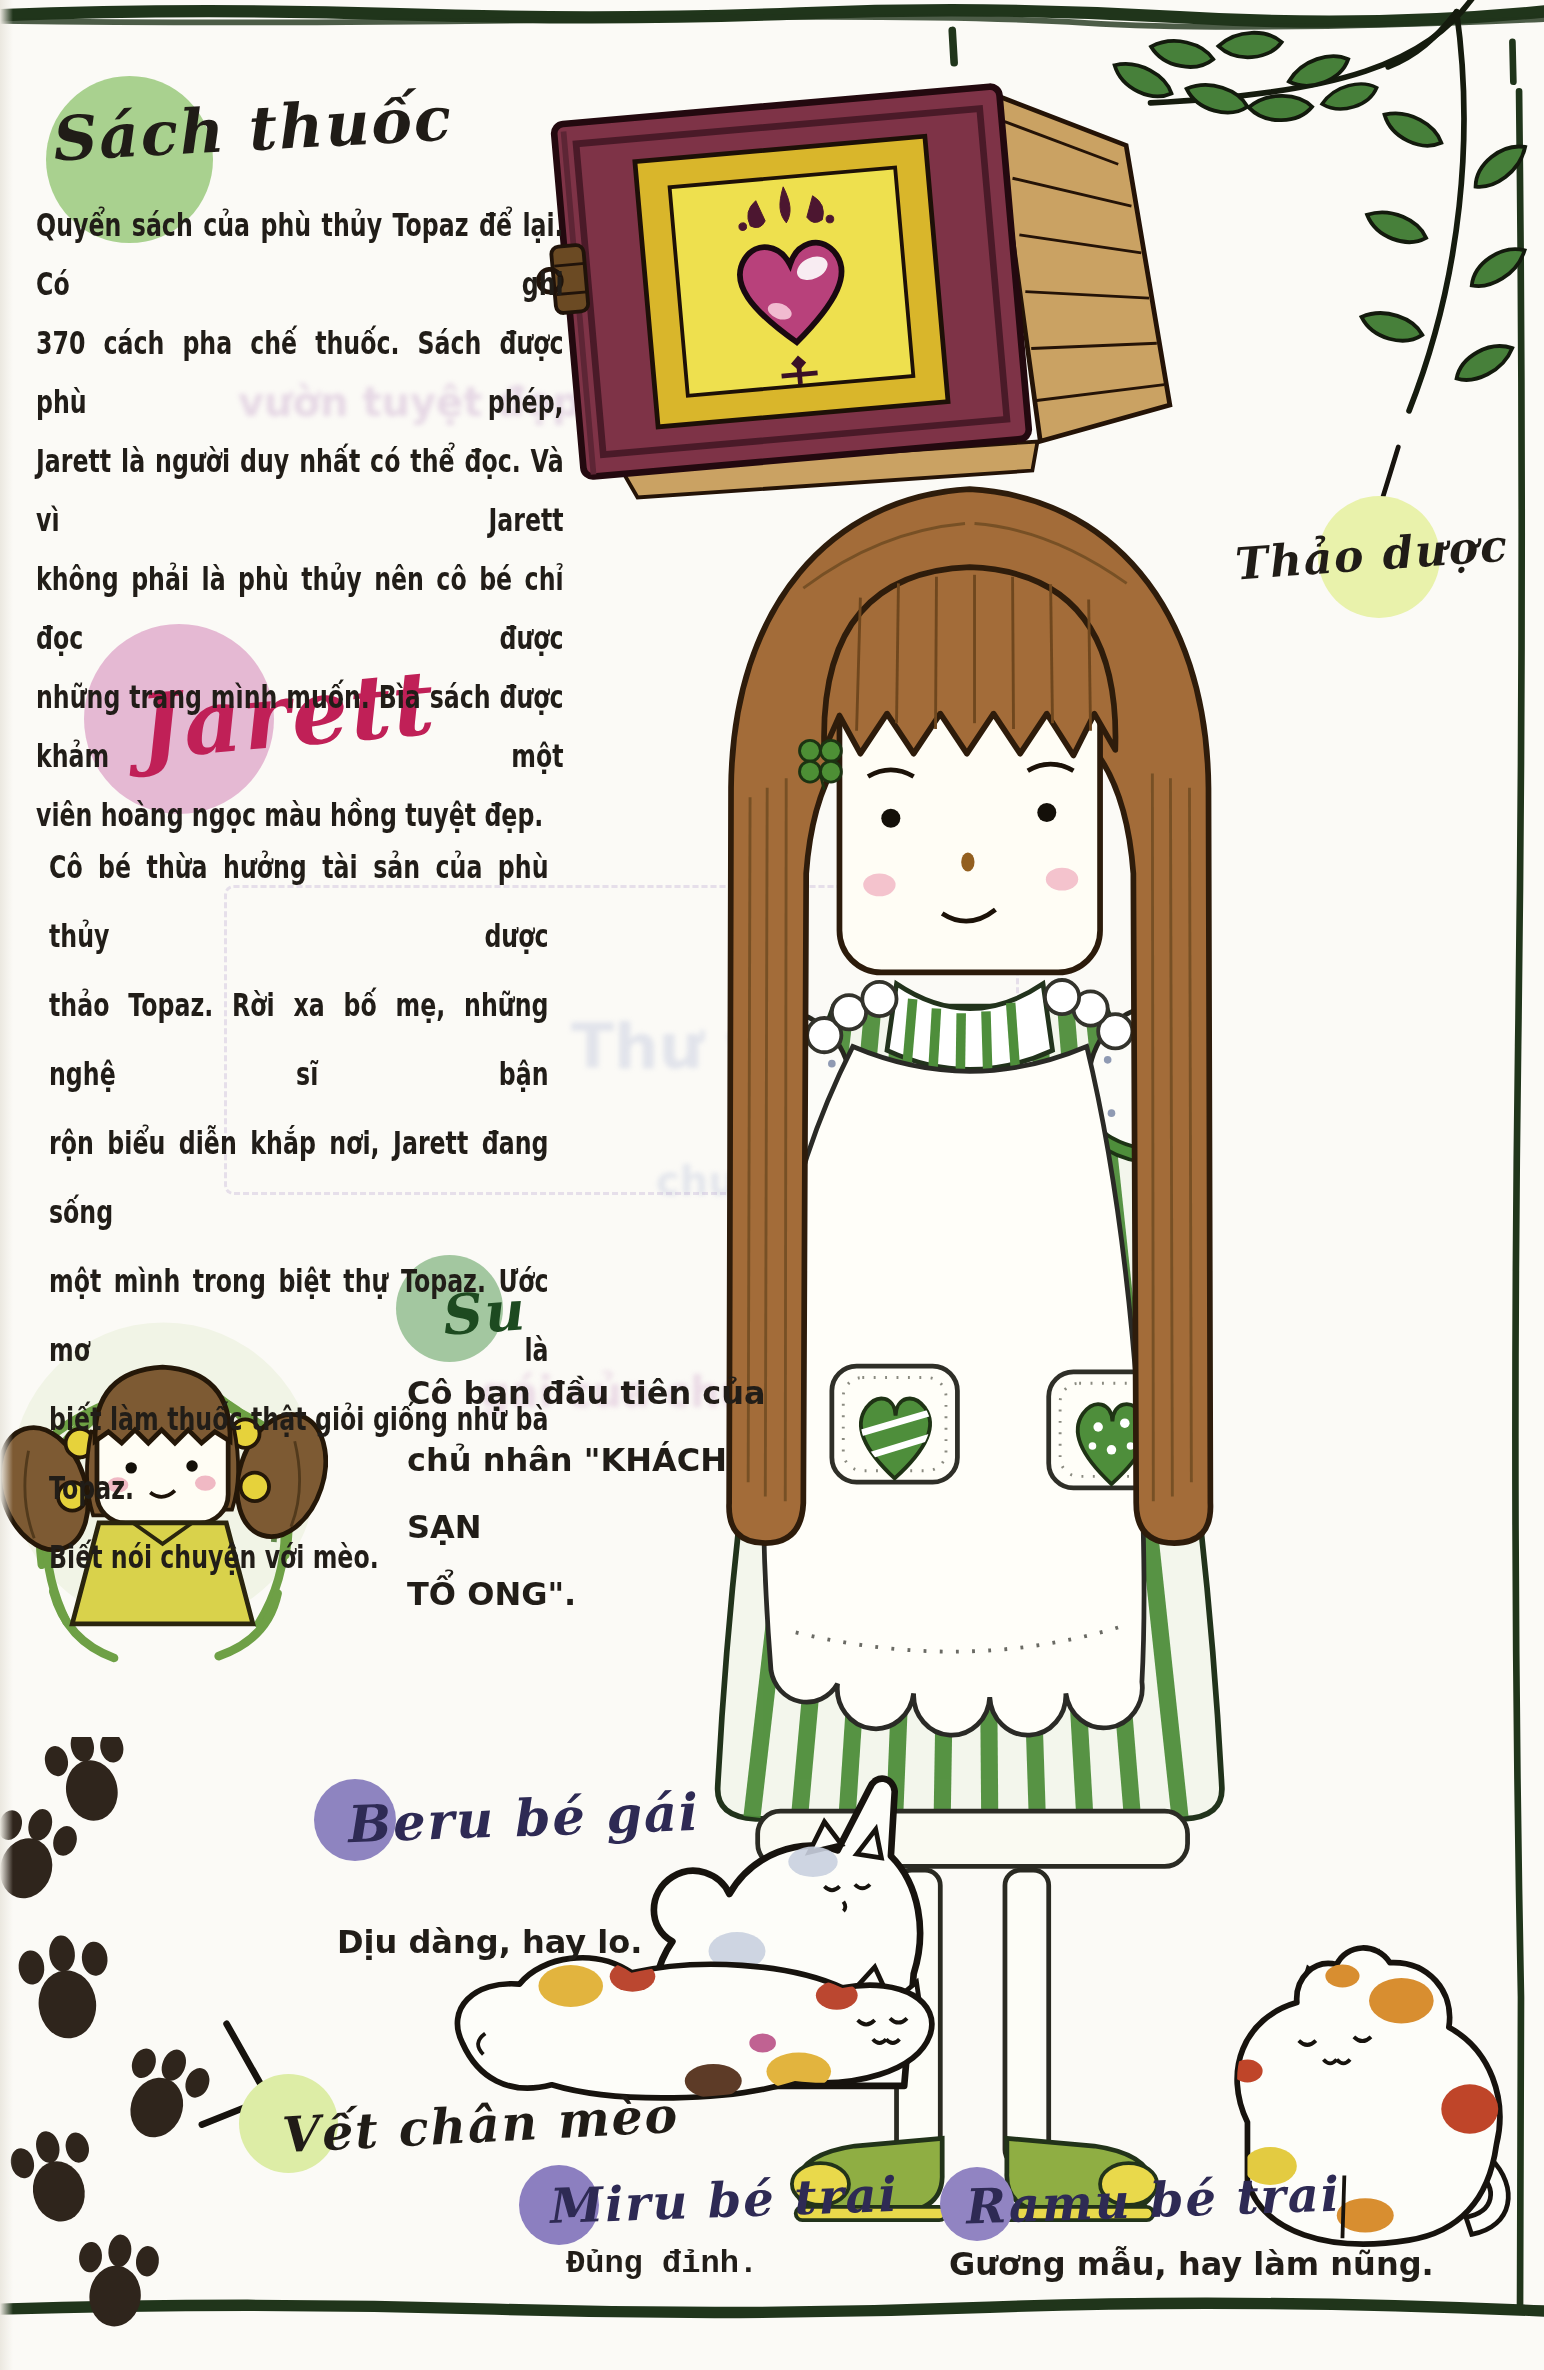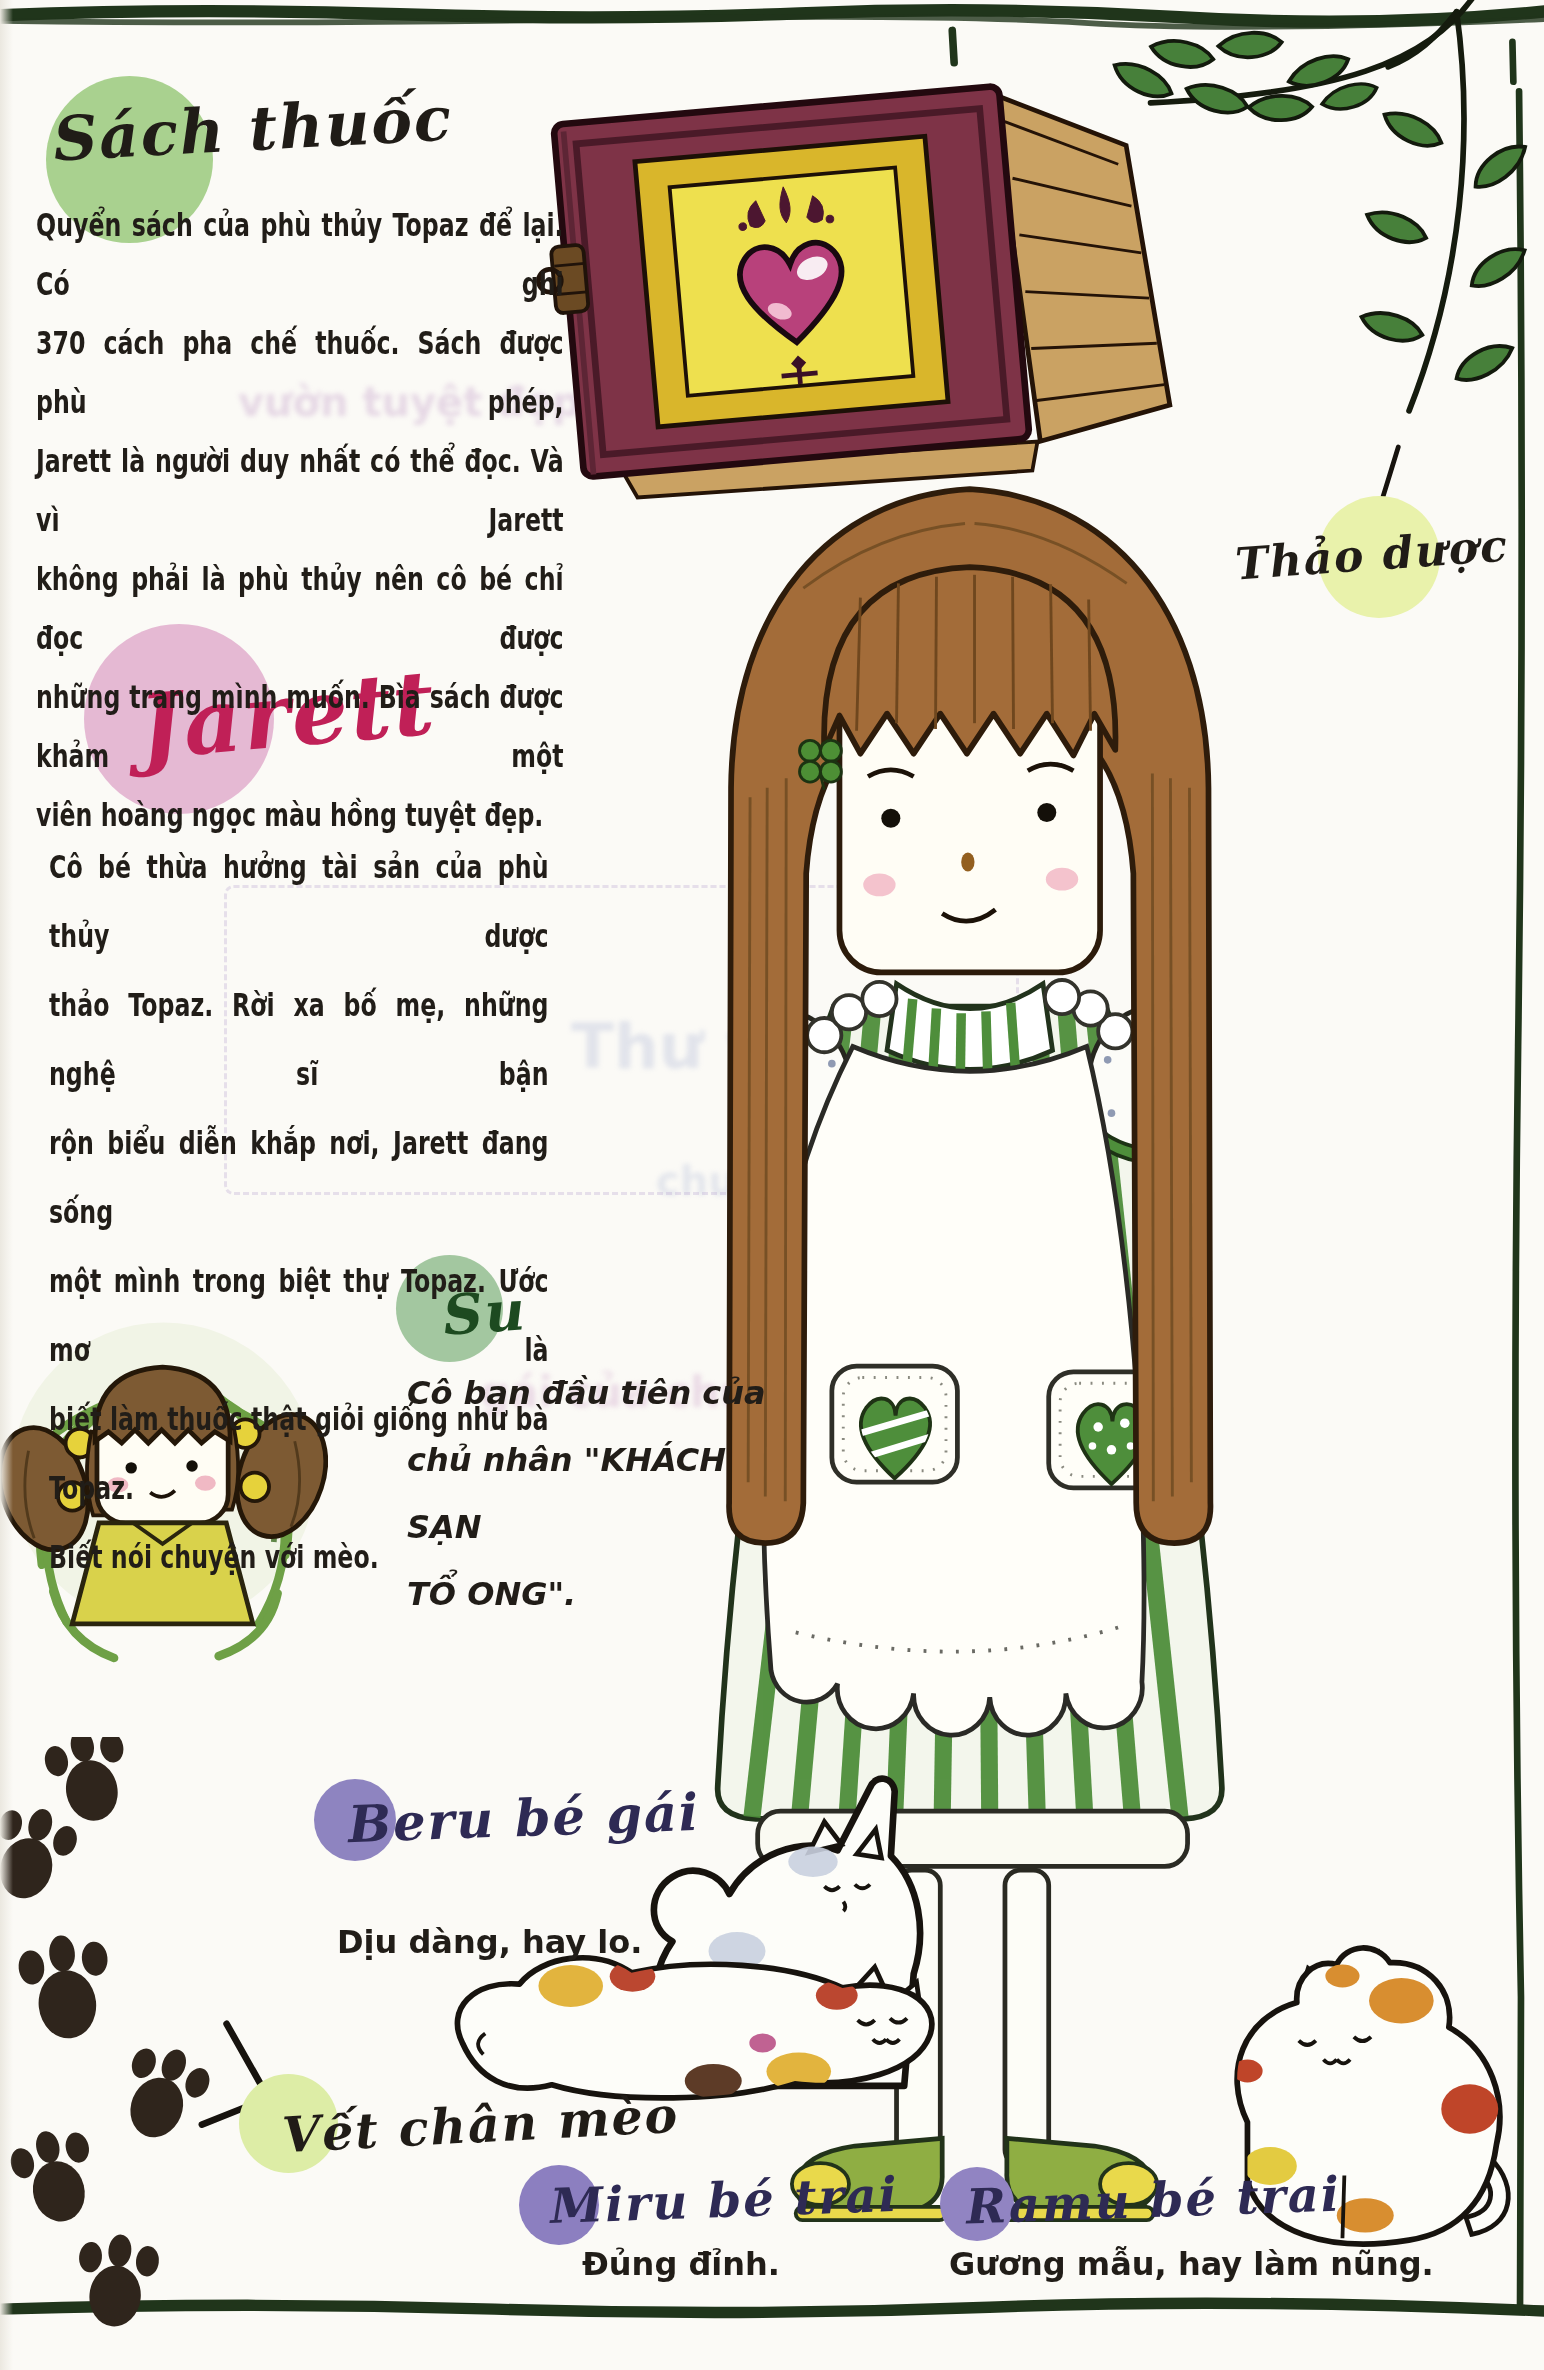--- a/index.html
+++ b/index.html
@@ -10,21 +10,21 @@
   .layer{position:absolute;inset:0;}
   .circle{position:absolute;border-radius:50%;z-index:4;}
   .heading{position:absolute;white-space:nowrap;color:#201c17;z-index:5;}
   .script{font-family:"DejaVu Serif",serif;font-style:italic;font-weight:700;letter-spacing:1.9px;}
   .body-text{position:absolute;color:#211d18;font-weight:700;font-size:32px;z-index:5;}
   .condense{transform:scaleX(0.74);transform-origin:0 0;}
   .ln{text-align:justify;text-align-last:justify;}
   .ln-left{text-align:left;text-align-last:left;}
   .p1 .ln,.p1 .ln-left{line-height:59px;}
   .p2 .ln,.p2 .ln-left{line-height:69px;}
-  .su-lines .ln-left{line-height:67px;font-style:italic;}
+  .su-lines .ln-left{line-height:67px;}
   .ghost{position:absolute;filter:blur(2.9px);opacity:.45;font-weight:700;white-space:nowrap;
          z-index:1;pointer-events:none;}
   .ghost-band{position:absolute;border:3.8px dashed rgba(175,155,205,.28);border-radius:9.5px;
          z-index:1;pointer-events:none;}
   svg{position:absolute;z-index:3;}
   svg.borders{z-index:2;}
 </style>
 </head>
 <body>
 
@@ -410,21 +410,21 @@
   <div class="heading script" style="left:53px;top:93px;font-size:61px;transform:rotate(-3deg);">Sách thuốc</div>
   <div class="heading script" style="left:1235px;top:529px;font-size:44px;transform:rotate(-4deg);">Thảo dược</div>
   <div class="heading script" style="left: 139px; top: 662px; font-size: 89px; transform: rotate(-5deg); color: rgb(192, 32, 87);">Jarett</div>
   <div class="heading script" style="left: 443px; top: 1280px; font-size: 55px; transform: rotate(-4deg); color: rgb(29, 74, 32);">Su</div>
   <div class="heading script" style="left: 348px; top: 1788px; font-size: 51px; transform: rotate(-2deg); color: rgb(46, 42, 84);">Beru bé gái</div>
   <div class="heading script" style="left:282px;top:2096px;font-size:49px;transform:rotate(-3deg);">Vết chân mèo</div>
   <div class="heading script" style="left: 550px; top: 2172px; font-size: 48px; transform: rotate(-2deg); color: rgb(46, 42, 84);">Miru bé trai</div>
   <div class="heading script" style="left: 966px; top: 2172px; font-size: 48px; transform: rotate(-2deg); color: rgb(46, 42, 84);">Ramu bé trai</div>
 
   <div class="body-text" style="left:337px;top:1887px;margin-top:36px;">Dịu dàng, hay lo.</div>
-  <div class="body-text" style="left:582px;top:2245px;">Đủng đỉnh.</div>
+  <div class="body-text" style="left:566px;top:2245px;font-family:Liberation Mono, monospace;">Đủng đỉnh.</div>
   <div class="body-text" style="left:949px;top:2245px;">Gương mẫu, hay làm nũng.</div>
 
   <div class="body-text p1 condense" style="left:36px;top:196px;width:713px;">
     <div class="ln">Quyển sách của phù thủy Topaz để lại. Có ghi</div>
     <div class="ln">370 cách pha chế thuốc. Sách được phù phép,</div>
     <div class="ln">Jarett là người duy nhất có thể đọc. Và vì Jarett</div>
     <div class="ln">không phải là phù thủy nên cô bé chỉ đọc được</div>
     <div class="ln">những trang mình muốn. Bìa sách được khảm một</div>
     <div class="ln-left">viên hoàng ngọc màu hồng tuyệt đẹp.</div>
   </div>

